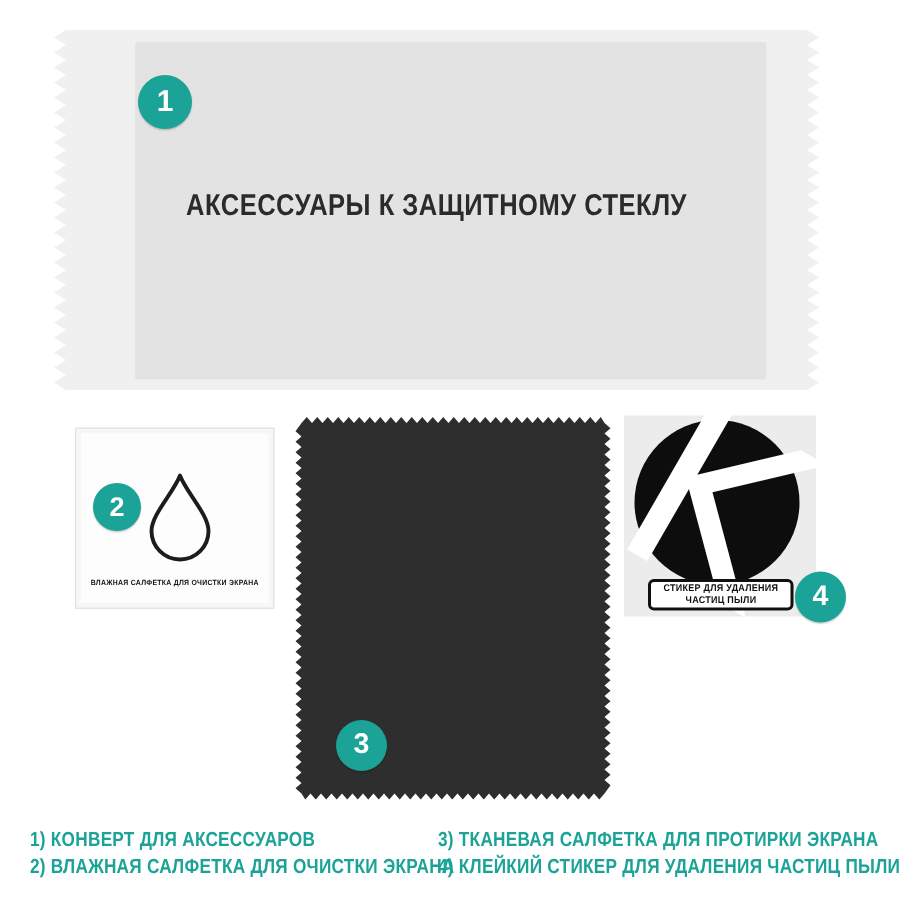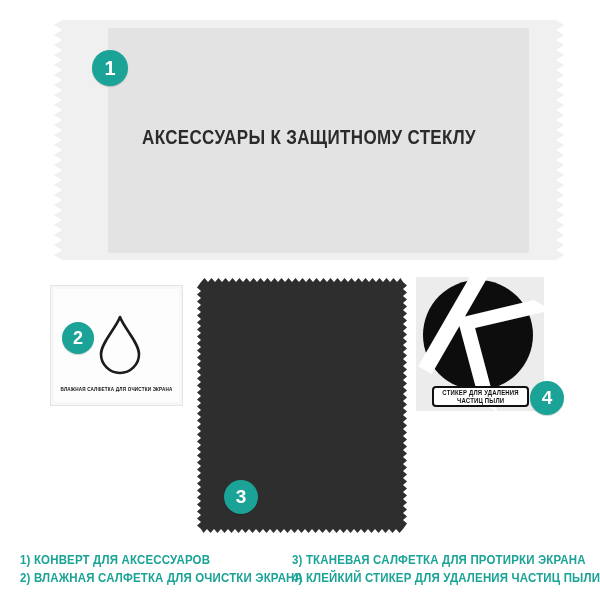--- a/index.html
+++ b/index.html
@@ -3,21 +3,21 @@
 <meta charset="utf-8">
 <style>
   html,body{margin:0;padding:0;background:#fff;}
   .stage{
     position:relative;width:600px;height:600px;background:#fff;overflow:hidden;
     font-family:"Liberation Sans", sans-serif;
   }
   svg{display:block;overflow:visible;}
 
   
-  .envelope{position:absolute;left:54px;top:20px;width:510px;height:240px;}
+  .envelope{position:absolute;left:36px;top:20px;width:510px;height:240px;}
   .env-poly{fill:var(--envelope-outer,#f0f0f0);}
   .env-inner{
     position:absolute;left:54px;top:8px;width:421px;height:225px;
     background:var(--envelope-inner,#e3e3e3);border-radius:2px;
   }
   .env-title{
     position:absolute;left:0;right:0;top:106px;text-align:center;
     font-size:20px;font-weight:700;letter-spacing:.4px;color:var(--title-ink,#2b2b2b);
     transform:scaleX(.85);transform-origin:center top;white-space:nowrap;
   }

